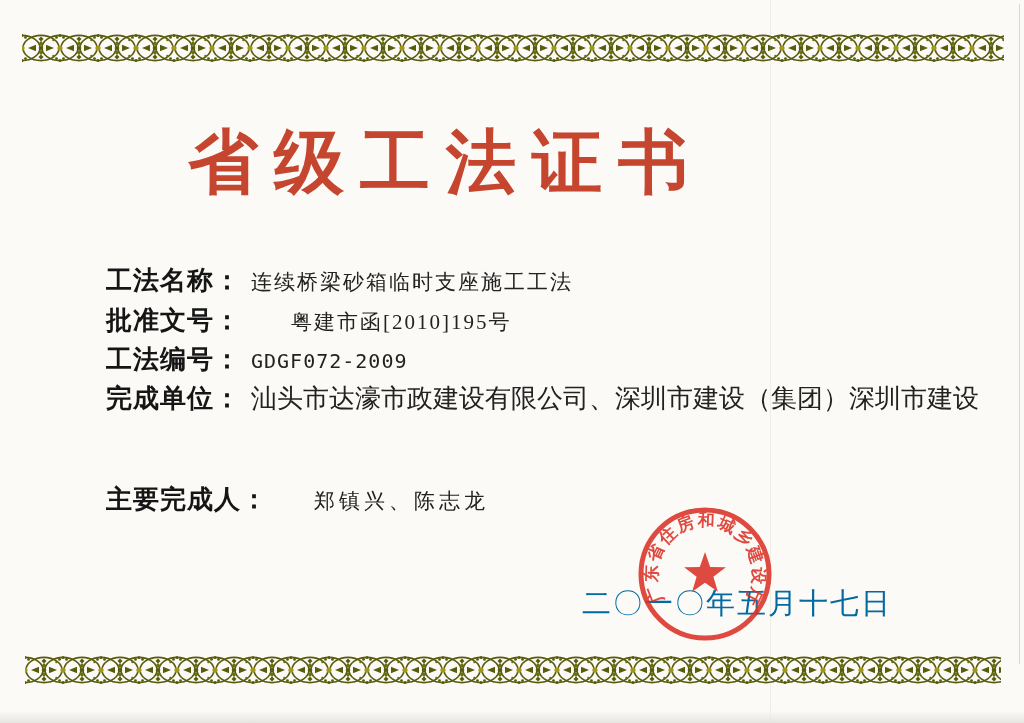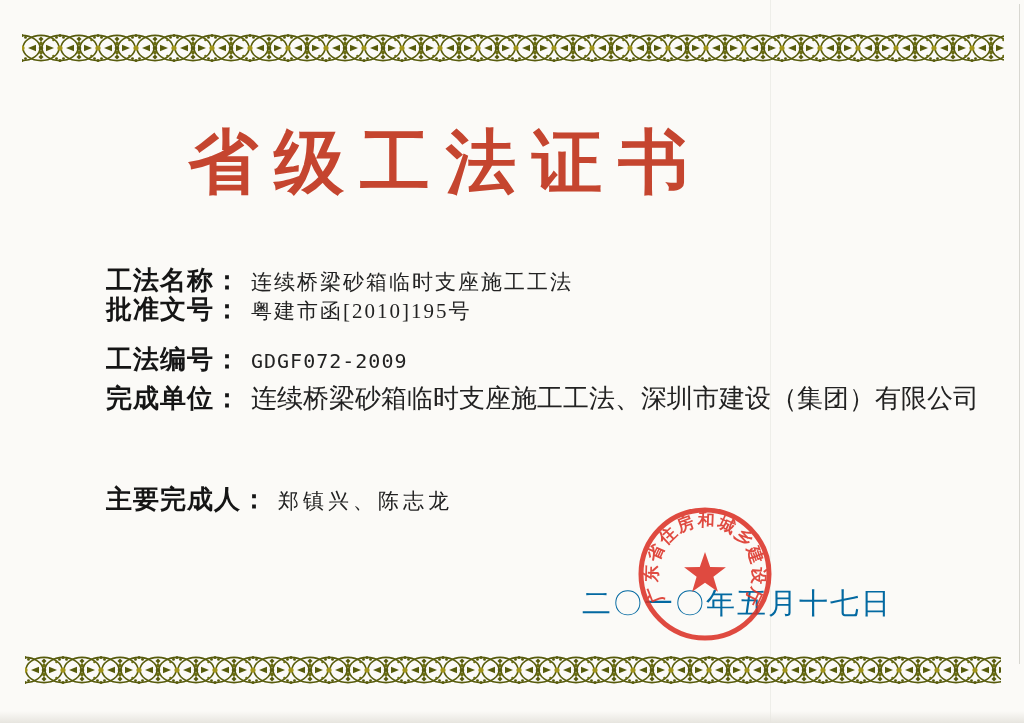--- a/index.html
+++ b/index.html
@@ -41,26 +41,26 @@
     letter-spacing:1px;
   }
   .val{
     font-family:"Liberation Serif", serif;
     font-size:21px;
     color:#222222;
     letter-spacing:2px;
     margin-left:10px;
   }
   .row-1{top:263px;}
-  .row-2{top:292px;}
+  .row-2{top:303px;gap:40px;}
   .row-3{top:342px;}
   .row-4{top:381px;align-items:flex-end;}
   .row-3 .val{font-family:"DejaVu Sans Mono", monospace;font-size:20px;letter-spacing:1px;}
   .row-4 .val{font-size:26px;letter-spacing:0;}
-  .row-completers{top:482px;}
+  .row-completers{top:482px;gap:36px;}
   .row-completers .val{letter-spacing:4px;}
   
   .date-line{
     position:absolute;left:582px;top:584px;
     font-family:"Liberation Serif", serif;
     font-size:29px;color:#0369a1;
     letter-spacing:2px;white-space:nowrap;
     z-index:2;
   }
   
@@ -137,21 +137,21 @@
   <div class="row row-2">
     <span class="lbl">批准文号：</span>
     <span class="val">粤建市函[2010]195号</span>
   </div>
   <div class="row row-3">
     <span class="lbl">工法编号：</span>
     <span class="val">GDGF072-2009</span>
   </div>
   <div class="row row-4">
     <span class="lbl">完成单位：</span>
-    <span class="val">连续桥梁砂箱临时支座施工工法、深圳市建设（集团）有限公司</span>
+    <span class="val">汕头市达濠市政建设有限公司、深圳市建设（集团）深圳市建设</span>
   </div>
 
   <div class="row row-completers">
     <span class="lbl">主要完成人：</span>
     <span class="val">郑镇兴、陈志龙</span>
   </div>
 
   <div class="date-line">二〇一〇年五月十七日</div>
 
   <div class="seal">

